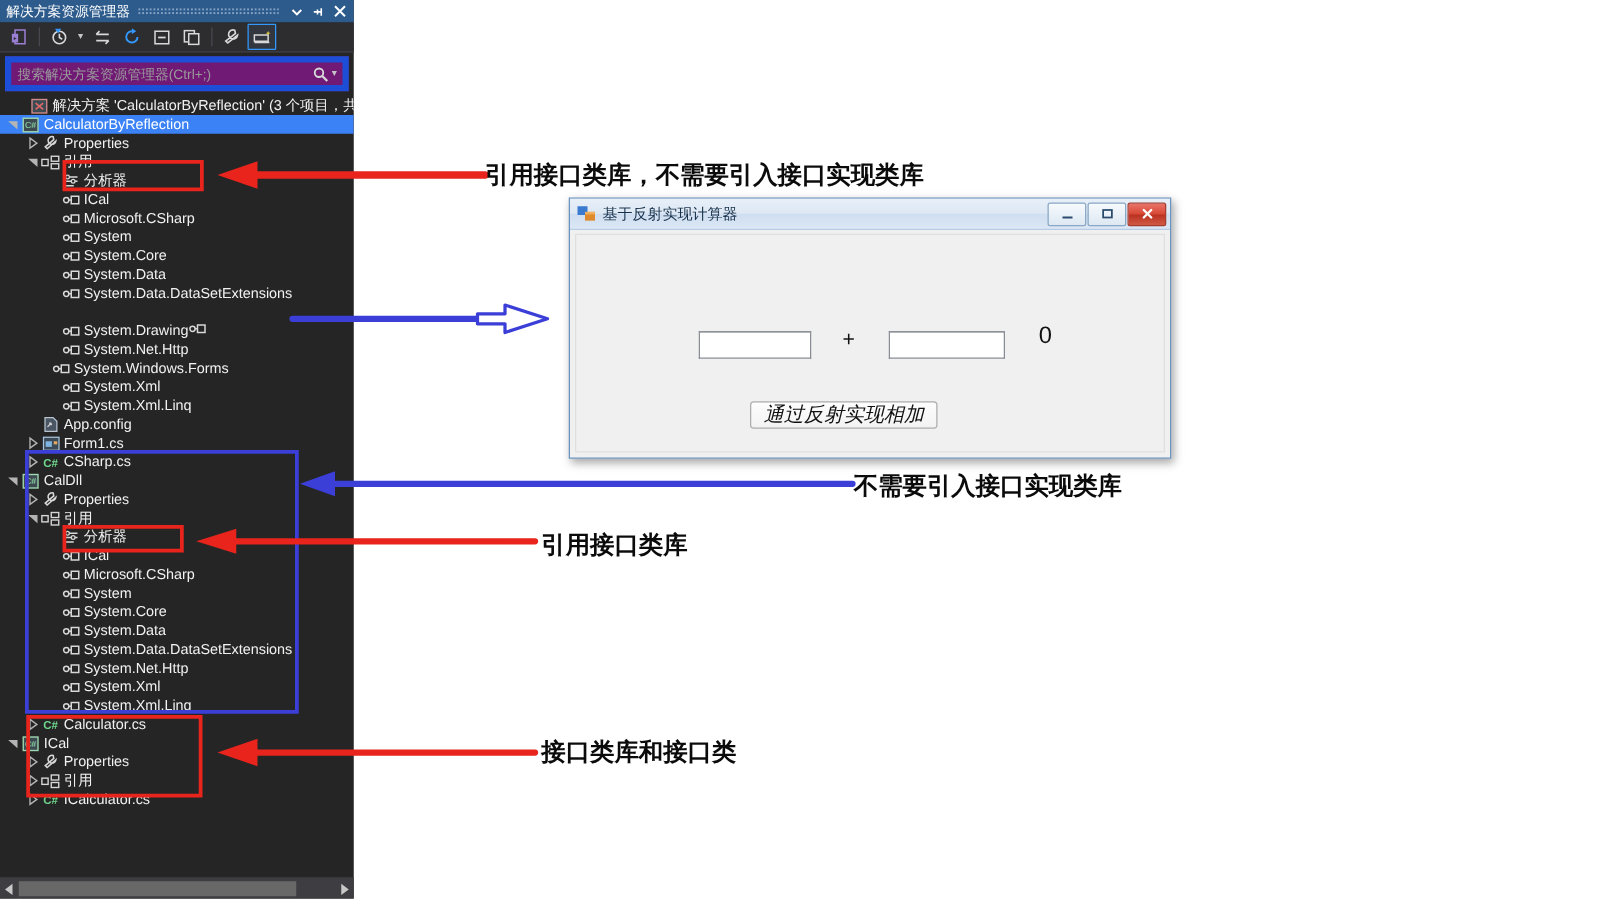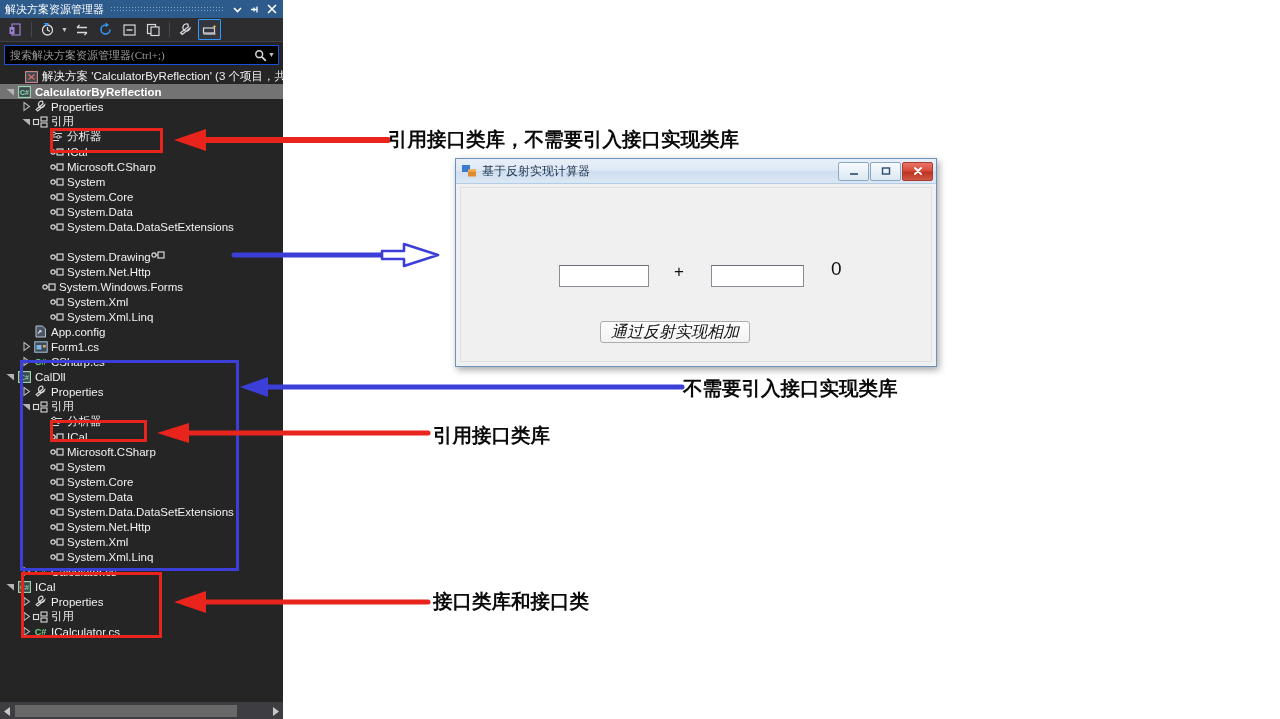--- a/index.html
+++ b/index.html
@@ -39,39 +39,39 @@
   }
   .tb-btn{
     width:21px;height:19px;display:flex;align-items:center;justify-content:center;
     border:1px solid transparent;border-radius:1px;
   }
   .tb-btn.selected{border-color:#3399ff;background:#31363f;}
   .tb-sep{width:1px;height:15px;background:#484850;margin:0 3px;}
   .tb-caret{font-size:7px;color:#c5c5c5;width:9px;text-align:center;}
 
   .se-search{
-    height:18px;margin:3px 4px 2px 4px;background:#000000;
-    border:1px solid #1d4ed8;display:flex;align-items:center;
-    padding:0 2px 0 5px;flex:0 0 auto;font-family:Liberation Serif, serif;
+    height:18px;margin:3px 4px 2px 4px;background:#701a75;
+    border:5px solid #1d4ed8;display:flex;align-items:center;
+    padding:0 2px 0 5px;flex:0 0 auto;
   }
   .se-search-text{
     flex:1;font-size:11px;color:#9a9a9a;white-space:nowrap;overflow:hidden;
   }
   .se-search-icon{width:14px;display:flex;justify-content:center;align-items:center;}
   .se-search-caret{font-size:7px;color:#c5c5c5;width:9px;text-align:center;}
 
   .se-tree{flex:1 1 auto;position:relative;overflow:hidden;padding-top:2px;}
 
   .tree-row{
     height:15px;display:flex;align-items:center;
     font-size:11.5px;color:#f1f1f1;white-space:nowrap;
     position:relative;
     text-align:right;
   }
-  .tree-row.selected{background:#737373;color:#ffffff;font-weight:bold;}
+  .tree-row.selected{background:#3b82f6;color:#ffffff;font-weight:normal;}
   .tree-row.solution-row{color:#f1f1f1;}
   .tw{width:13px;flex:0 0 13px;display:flex;align-items:center;justify-content:center;}
   .tw svg{display:block;}
   .ticon{width:15px;flex:0 0 15px;display:flex;align-items:center;justify-content:center;margin-right:3px;}
   .tlabel{overflow:hidden;}
 
   
   .se-hscroll{
     height:16px;background:#3e3e42;display:flex;align-items:center;flex:0 0 auto;
     border-top:1px solid #3e3e42;

